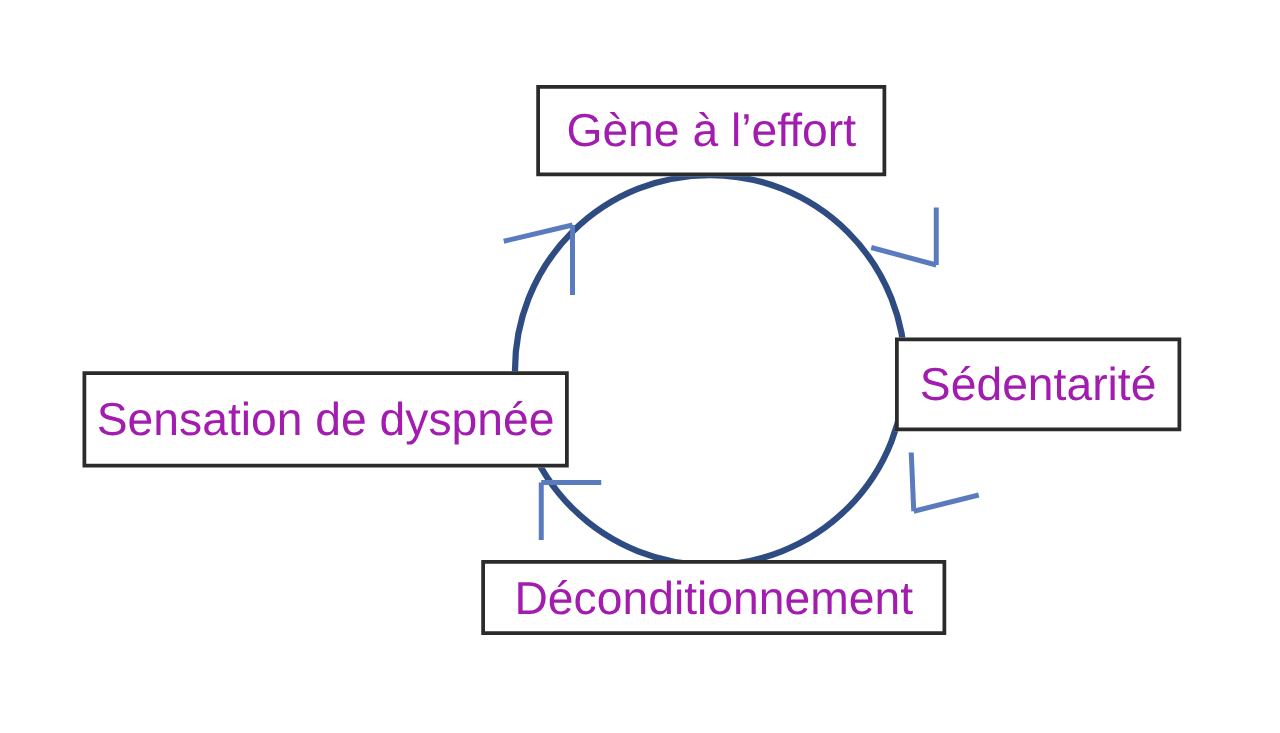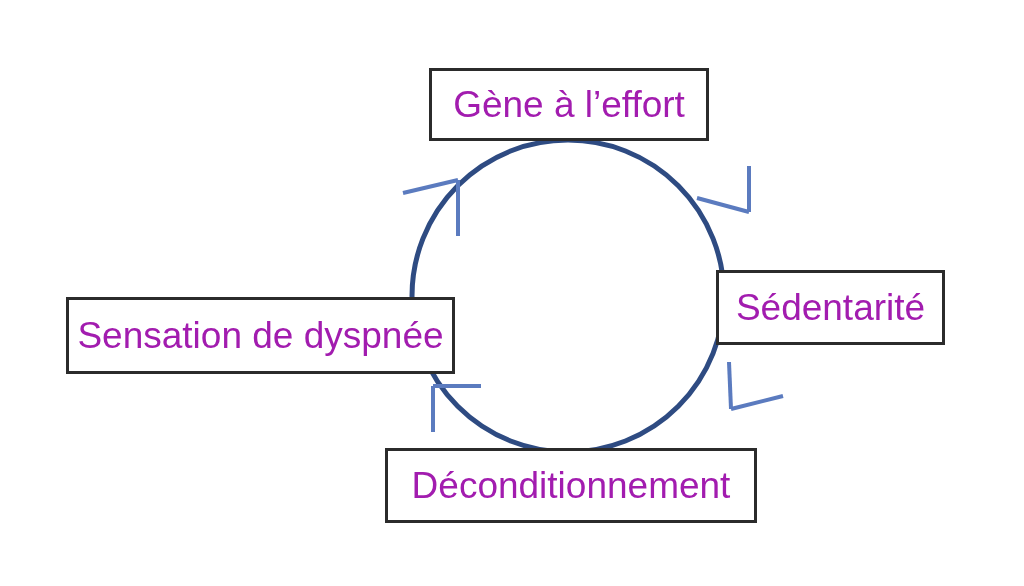--- a/index.html
+++ b/index.html
@@ -55,21 +55,21 @@
     top: 270px;
     width: 229px;
     height: 75px;
   }
   #node-sedentarite .node-label { font-size: 37px; }
 
   #node-deconditionnement {
     left: 385px;
     top: 448px;
     width: 372px;
-    height: 75px;
+    height: 60px;
   }
   #node-deconditionnement .node-label { font-size: 37px; }
 
   #node-dyspnee {
     left: 66px;
     top: 281px;
     width: 389px;
     height: 77px;
     margin-top: 16px;
   }

